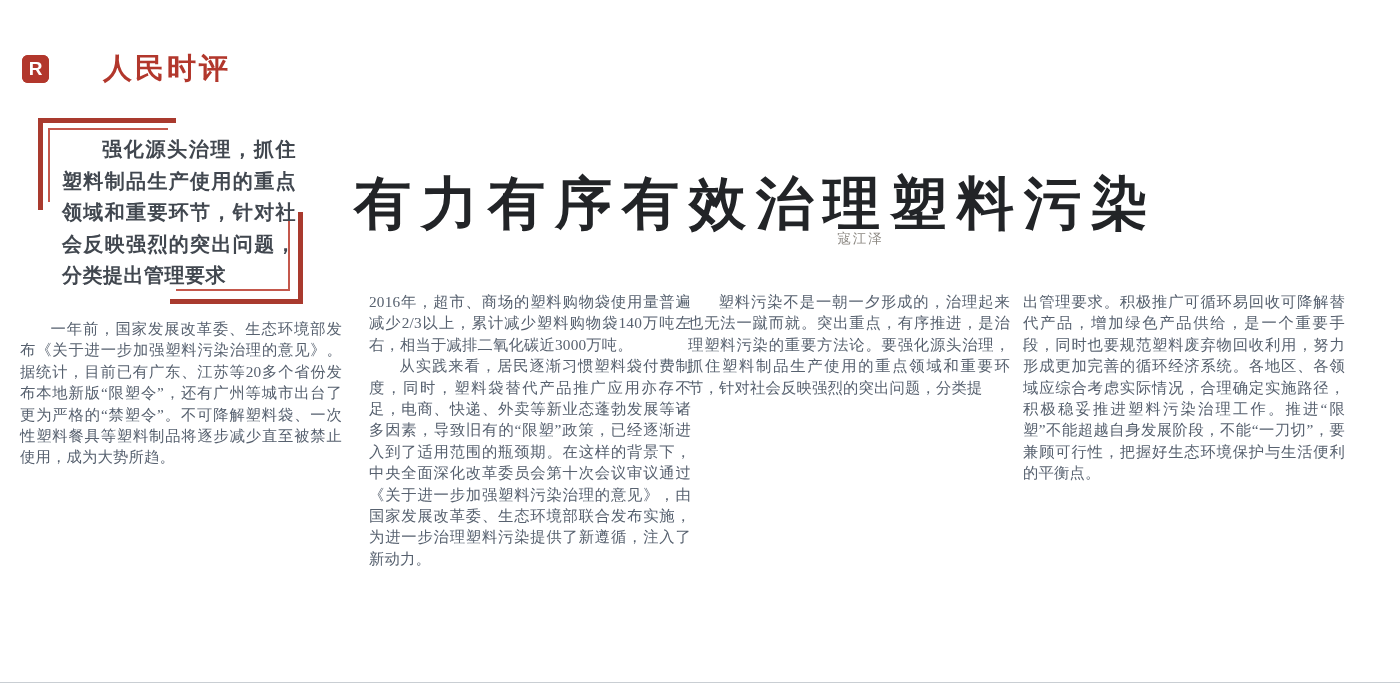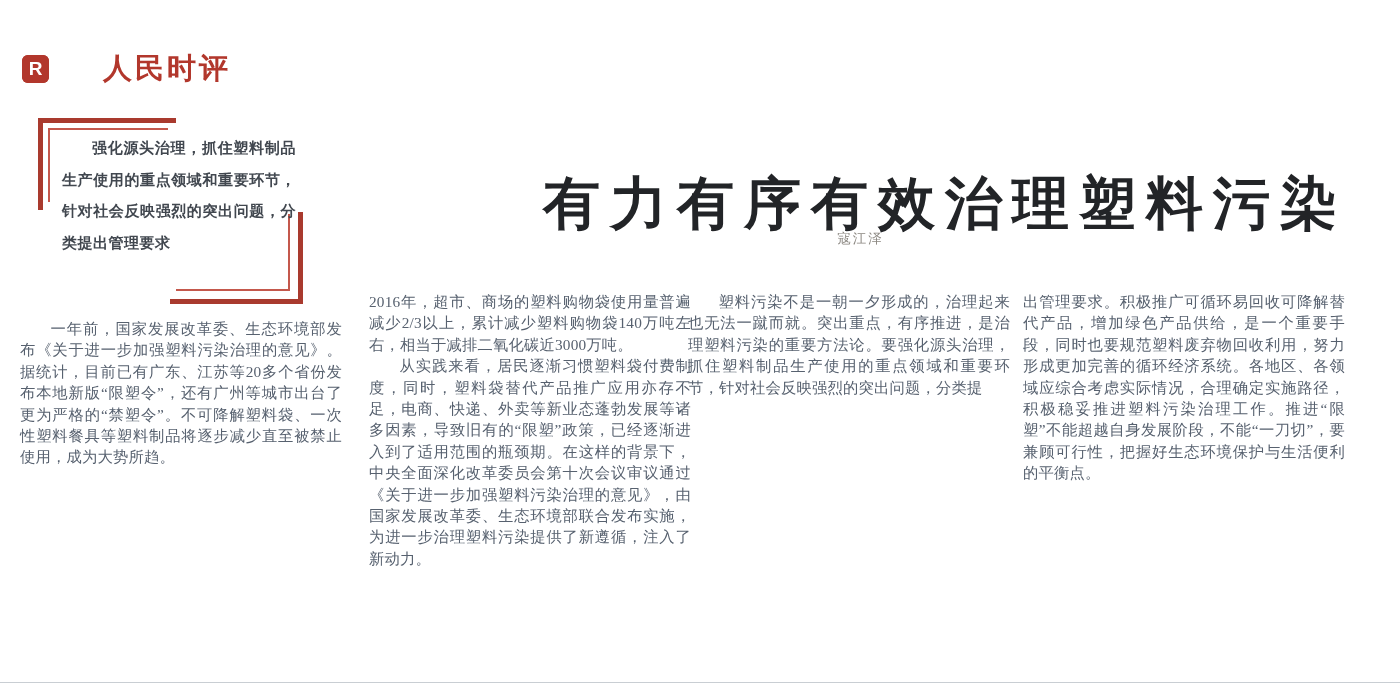--- a/index.html
+++ b/index.html
@@ -20,27 +20,27 @@
     color:#b2372c;letter-spacing:3px;line-height:1;margin-left:46px;
   }
   
   .bracket{position:absolute;}
   .bracket-tl{left:38px;top:118px;width:133px;height:87px;border-top:5px solid #a93a2e;border-left:5px solid #a93a2e;}
   .bracket-tl-inner{left:48px;top:128px;width:118px;height:72px;border-top:2px solid #c4584c;border-left:2px solid #c4584c;}
   .bracket-br{left:170px;top:212px;width:128px;height:87px;border-bottom:5px solid #a93a2e;border-right:5px solid #a93a2e;}
   .bracket-br-inner{left:176px;top:214px;width:112px;height:75px;border-bottom:2px solid #c4584c;border-right:2px solid #c4584c;}
   .pull-quote{
     position:absolute;left:62px;top:134px;width:234px;
-    font-family:Liberation Mono, monospace;font-weight:700;
-    font-size:15px;line-height:31.5px;color:#41474f;
+    font-family:Liberation Sans, sans-serif;font-weight:700;
+    font-size:20px;line-height:31.5px;color:#41474f;
     text-align:justify;text-indent:2em;letter-spacing:0.5px;
   }
   
   .headline{
-    position:absolute;left:354px;top:128px;width:993px;text-align:right;
+    position:absolute;left:354px;top:128px;width:993px;text-align:left;
     font-family:Liberation Serif, serif;font-weight:700;
     font-size:57px;letter-spacing:10px;color:#222427;white-space:nowrap;
   }
   .byline{
     position:absolute;left:364px;top:230px;width:993px;text-align:center;
     font-size:13.5px;color:#8b8781;letter-spacing:2px;
   }
   
   .col{
     position:absolute;width:322px;top:291px;

